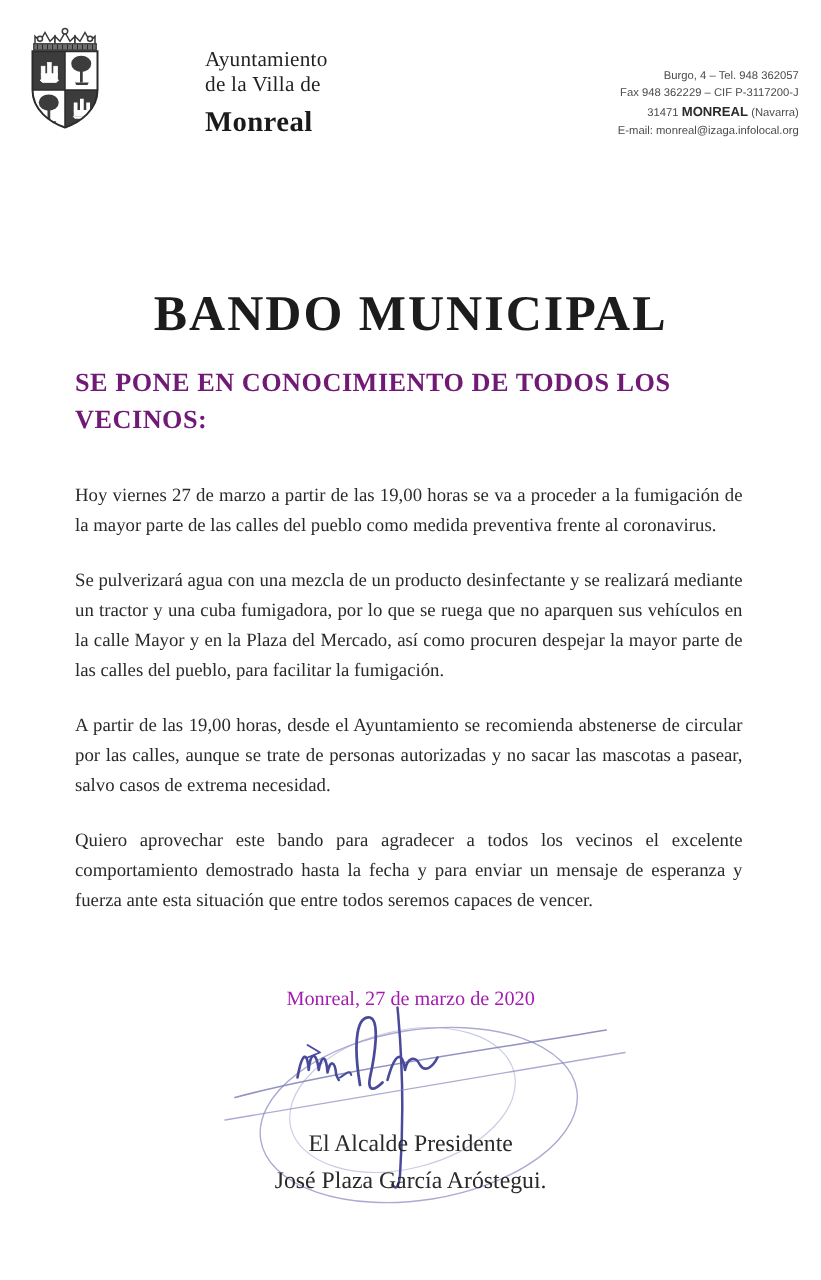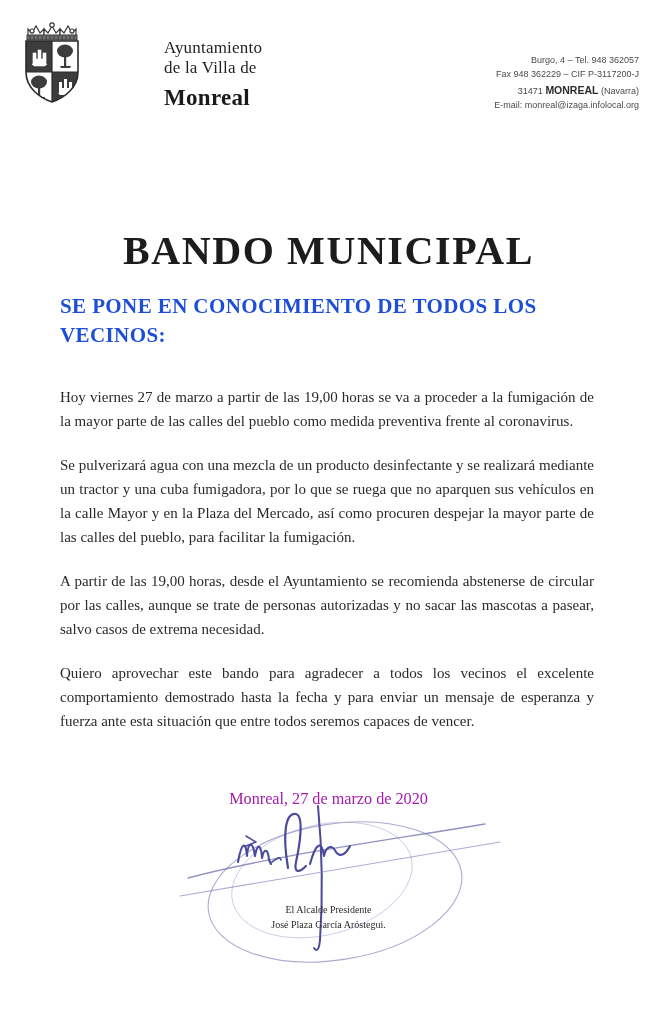--- a/index.html
+++ b/index.html
@@ -93,21 +93,21 @@
   .subtitle {
     position: absolute;
     top: 292px;
     left: 60px;
     width: 534px;
     font-family: "Liberation Serif", serif;
     font-size: 21px;
     font-weight: bold;
     line-height: 1.38;
     letter-spacing: 0.4px;
-    color: #1d4ed8;
+    color: #701a75;
   }
 
   
   .body-block {
     position: absolute;
     top: 385px;
     left: 60px;
     width: 534px;
   }
   .para {
@@ -138,21 +138,21 @@
     font-size: 16.2px;
     color: #a21caf;
   }
   .sign-names {
     position: absolute;
     top: 112px;
     left: 0;
     width: 657px;
     text-align: center;
     font-family: "Liberation Serif", serif;
-    font-size: 10px;
+    font-size: 19px;
     line-height: 1.5;
     color: #2a2a2a;
   }
   .signature-ink {
     position: absolute;
     top: 10px;
     left: 150px;
     width: 380px;
     height: 170px;
     pointer-events: none;

